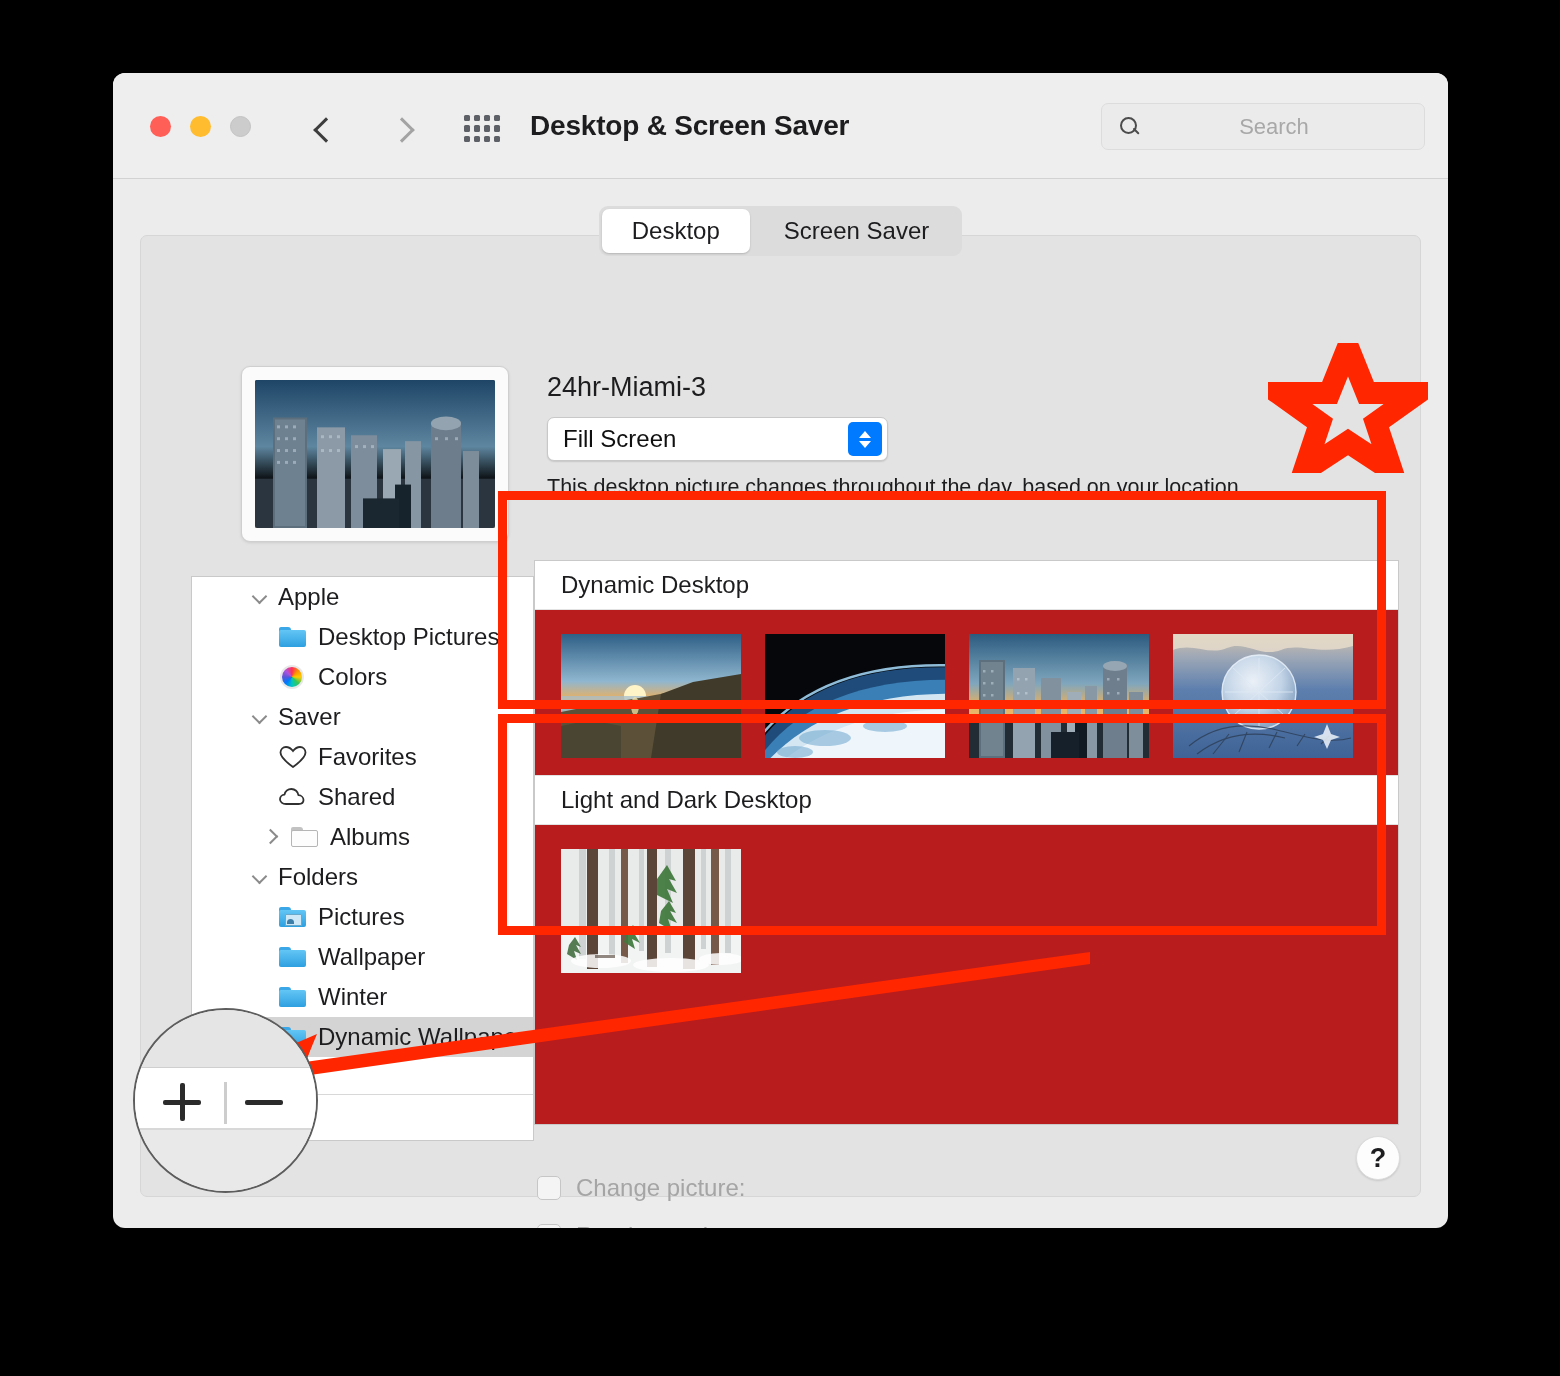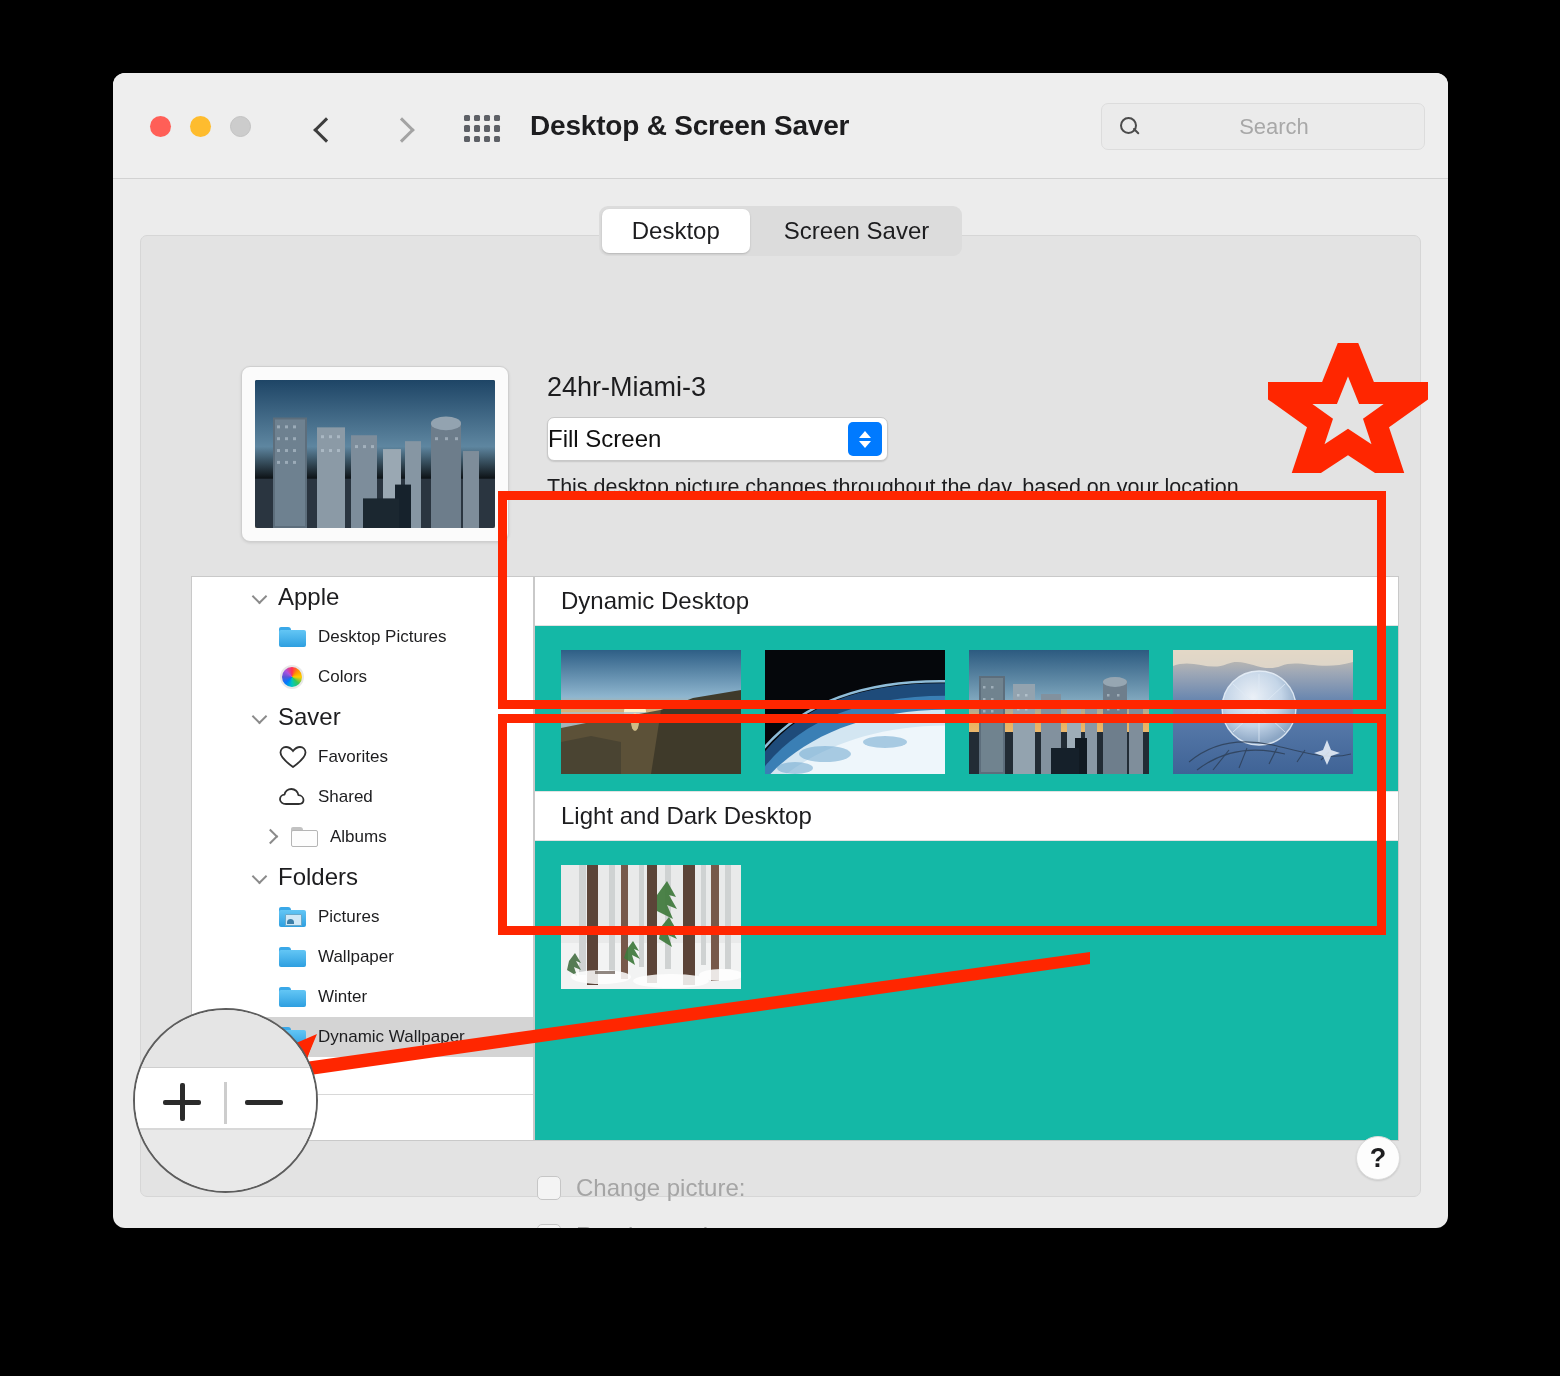--- a/index.html
+++ b/index.html
@@ -234,20 +234,21 @@
     border-radius: 7px;
     box-sizing: border-box;
     display: flex;
     align-items: center;
     position: relative;
     box-shadow: 0 1px 1.5px rgba(0,0,0,0.12);
   }
   .popup .pop-label {
     font-size: 24px;
     color: #101010;
+    margin-left: 15px;
   }
   .popup .stepper {
     position: absolute;
     right: 5px;
     top: 4px;
     width: 34px;
     height: 34px;
     background: #007aff;
     border-radius: 5px;
     display: flex;
@@ -286,21 +287,21 @@
   }
   .sl-scroll {
     height: 519px;
     overflow: hidden;
   }
   .sl-row {
     display: flex;
     align-items: center;
     height: 40px;
     padding-left: 10px;
-    font-size: 17px;
+    font-size: 24px;
     color: #1d1d1f;
     white-space: nowrap;
     cursor: default;
   }
   .sl-row.selected { background: #d4d4d4; }
   .sl-group { font-size: 24px; }
   .disclosure {
     width: 22px; height: 22px;
     flex: none;
     margin-right: 6px;
@@ -433,24 +434,24 @@
     content:""; position:absolute; background:#262626; border-radius:1px;
   }
   .plus::before { left:0; top:11px; width:24px; height:3px; }
   .plus::after  { left:10.5px; top:0; width:3px; height:24px; }
   .minus::before{ left:0; top:11px; width:24px; height:3px; }
 
   
   .gridpane {
     position: absolute;
     left: 393px;
-    top: 340px;
+    top: 324px;
     width: 865px;
     height: 565px;
-    background: #14b8a6;
+    background: #b91c1c;
     border: 1px solid #c9c9c9;
     box-sizing: border-box;
     overflow: hidden;
   }
   .sec-header {
     height: 48px;
     display: flex;
     align-items: center;
     padding-left: 26px;
     font-size: 24px;

